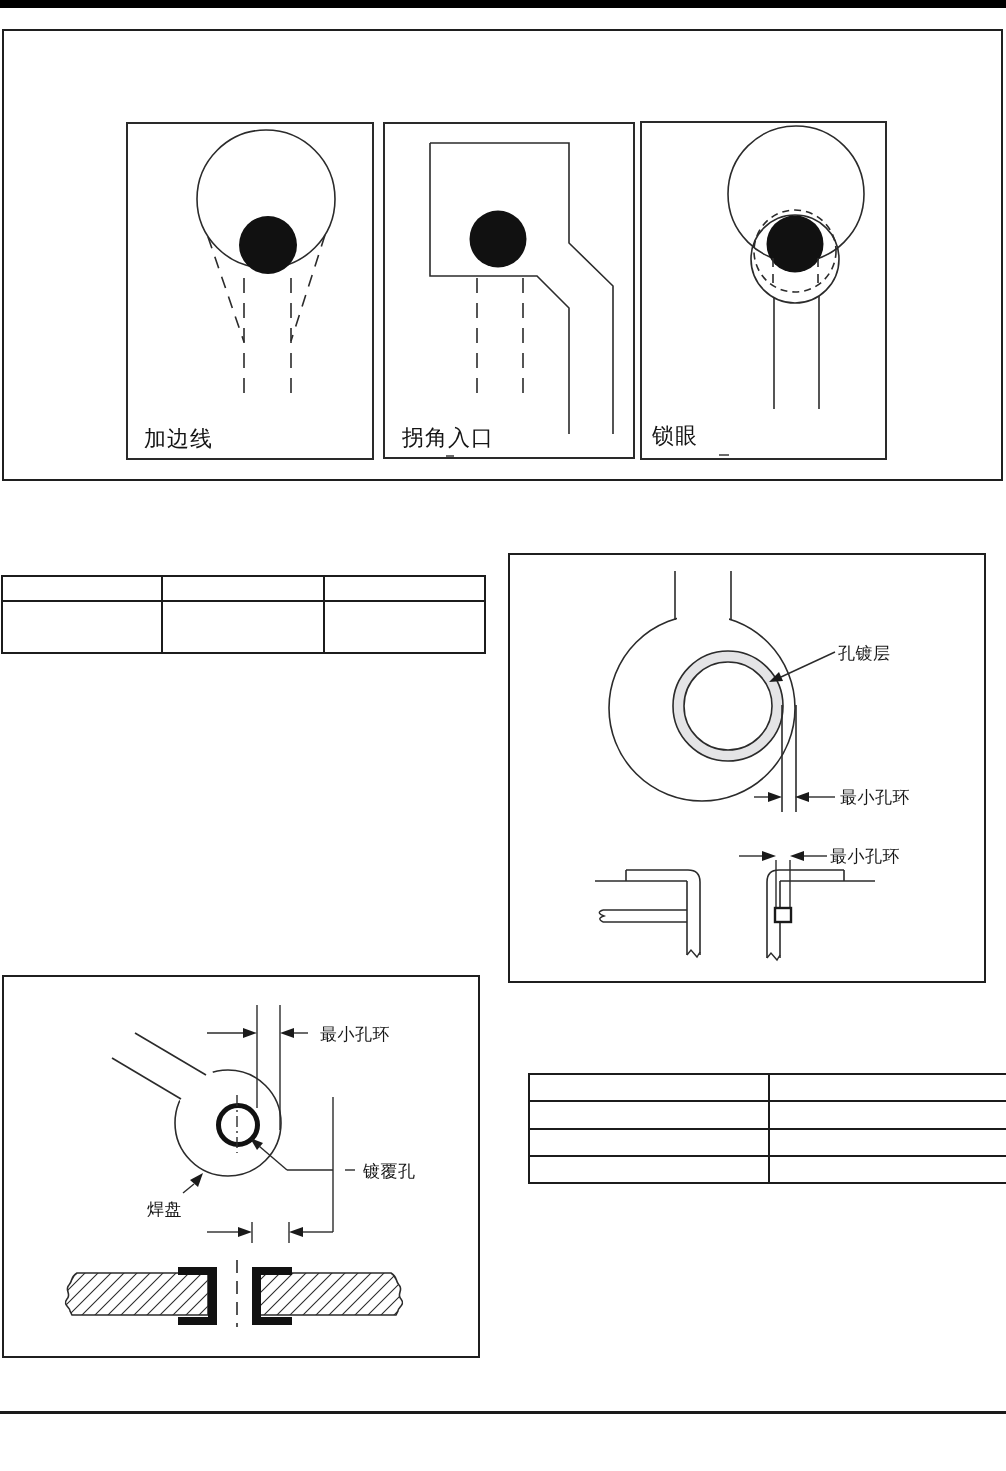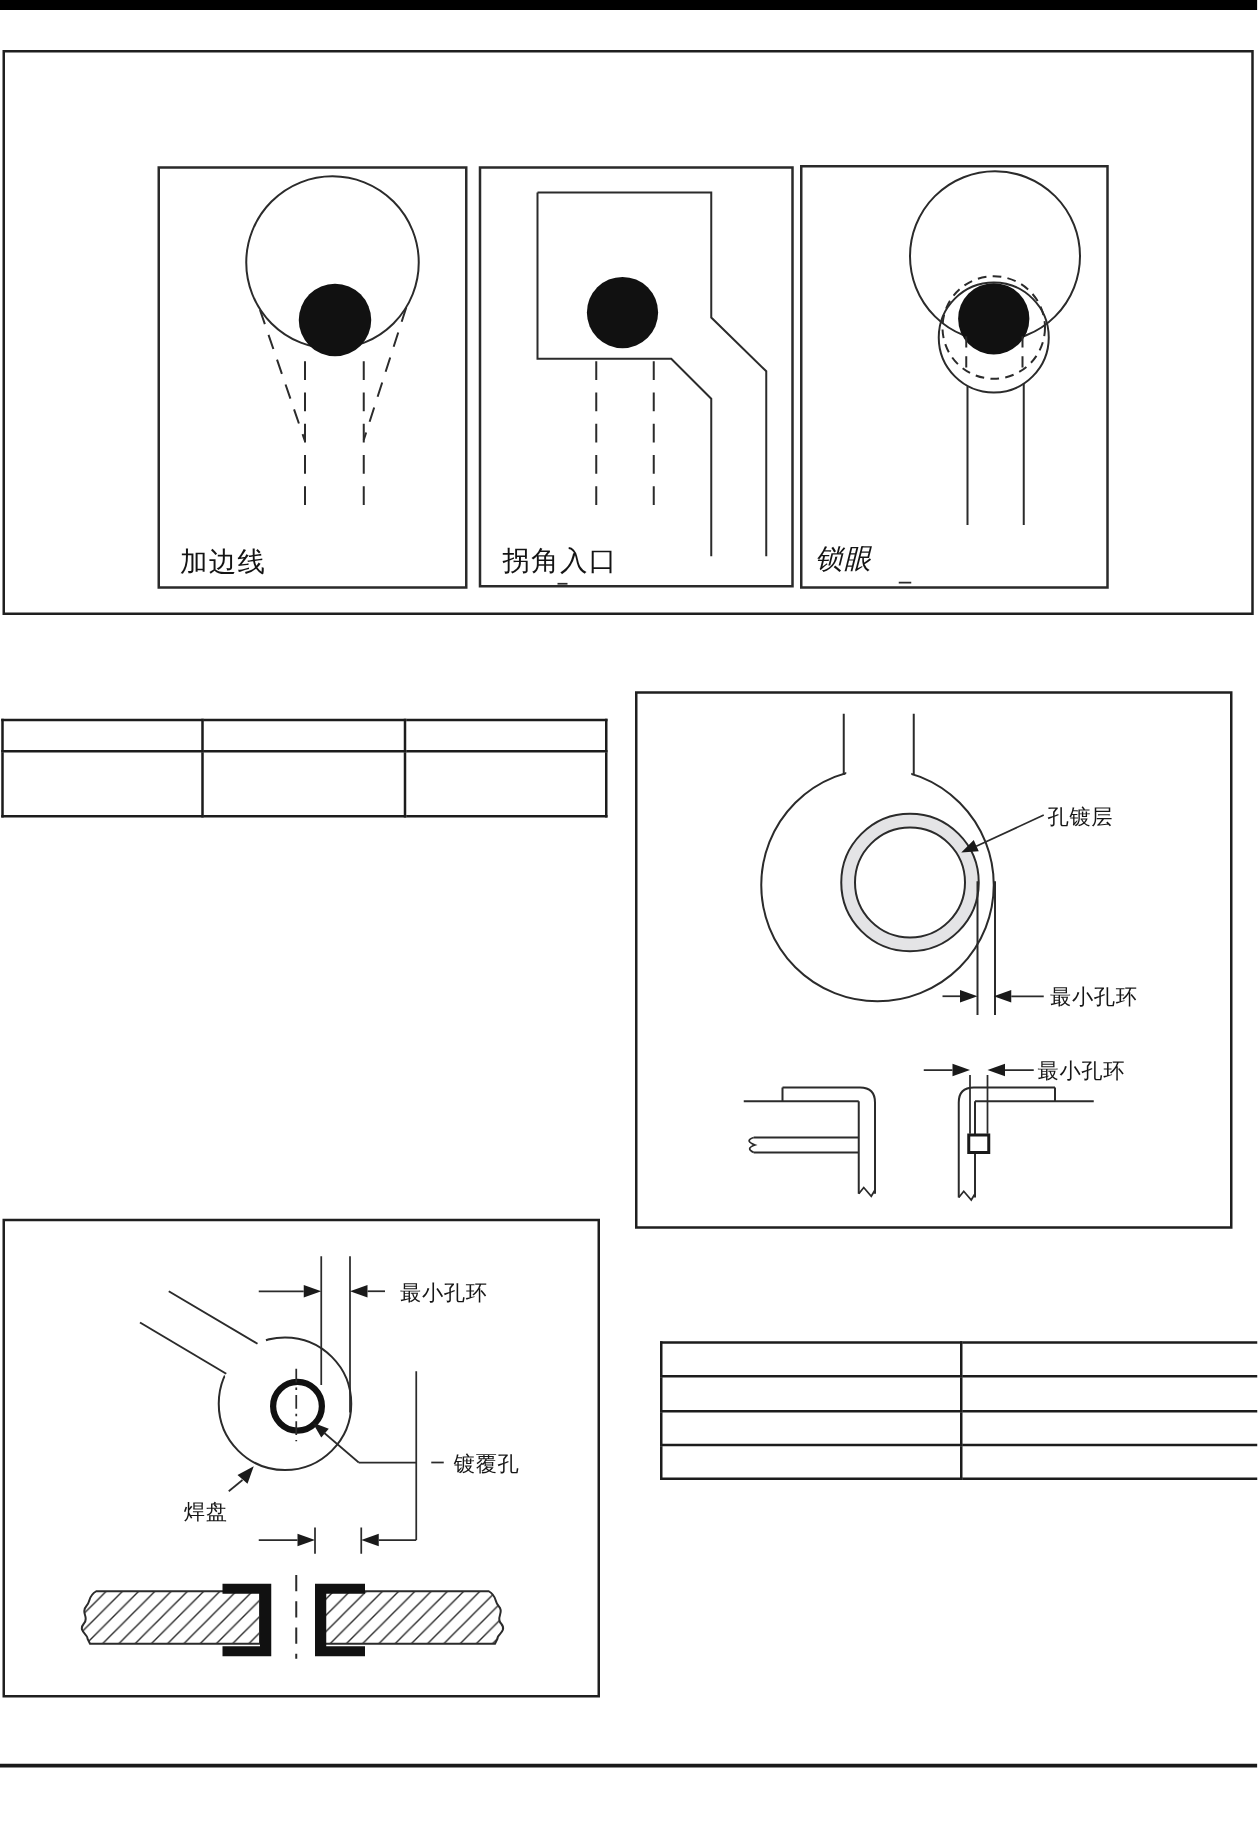--- a/index.html
+++ b/index.html
@@ -2,25 +2,25 @@
 <html><head>
 <meta charset="utf-8">
 <style>
   html,body{margin:0;padding:0;background:#ffffff;}
   .page{position:relative;width:1006px;height:1471px;background:#fff;
         font-family:"DejaVu Sans",sans-serif;color:#1a1a1a;overflow:hidden;}
   .abs{position:absolute;}
   .top-bar{left:0;top:0;width:1006px;height:8px;background:#000;}
   .bottom-rule{left:0;top:1411px;width:1006px;height:3px;background:#1a1a1a;}
   .panel{box-sizing:border-box;border:2px solid #1f1f1f;background:#fff;}
-  .figures-panel{left:2px;top:29px;width:1001px;height:452px;margin-top:11px;}
+  .figures-panel{left:2px;top:29px;width:1001px;height:452px;}
   .fig-box{box-sizing:border-box;border:2px solid #2a2a2a;background:#fff;}
   .fig1{left:122px;top:91px;width:248px;height:338px;}
   .fig2{left:379px;top:91px;width:252px;height:337px;}
-  .fig3{left:636px;top:90px;width:247px;height:339px;font-style:italic;}
+  .fig3{left:636px;top:90px;width:247px;height:339px;}
   .fig-box svg{position:absolute;left:0;top:0;}
   .fig-label{position:absolute;font-size:22px;letter-spacing:1px;color:#141414;white-space:nowrap;}
   .rfig{left:508px;top:553px;width:478px;height:430px;text-decoration:underline;}
   .llfig{left:2px;top:975px;width:478px;height:383px;}
   table.doc{border-collapse:collapse;table-layout:fixed;position:absolute;background:#fff;}
   table.doc td{border:2px solid #1c1c1c;padding:0;}
   .left-table{left:1px;top:575px;width:477px;}
   .right-table{left:528px;top:1073px;width:476px;}
   svg .ln{stroke:#2b2b2b;stroke-width:1.6;fill:none;}
   svg .thin{stroke:#2b2b2b;stroke-width:1.4;fill:none;}

